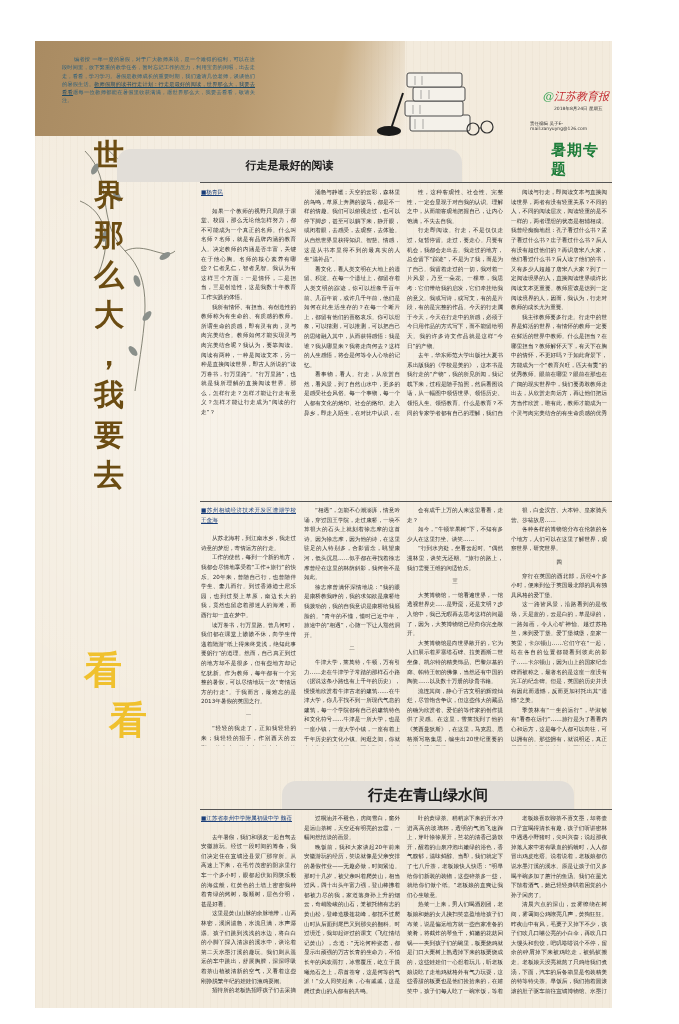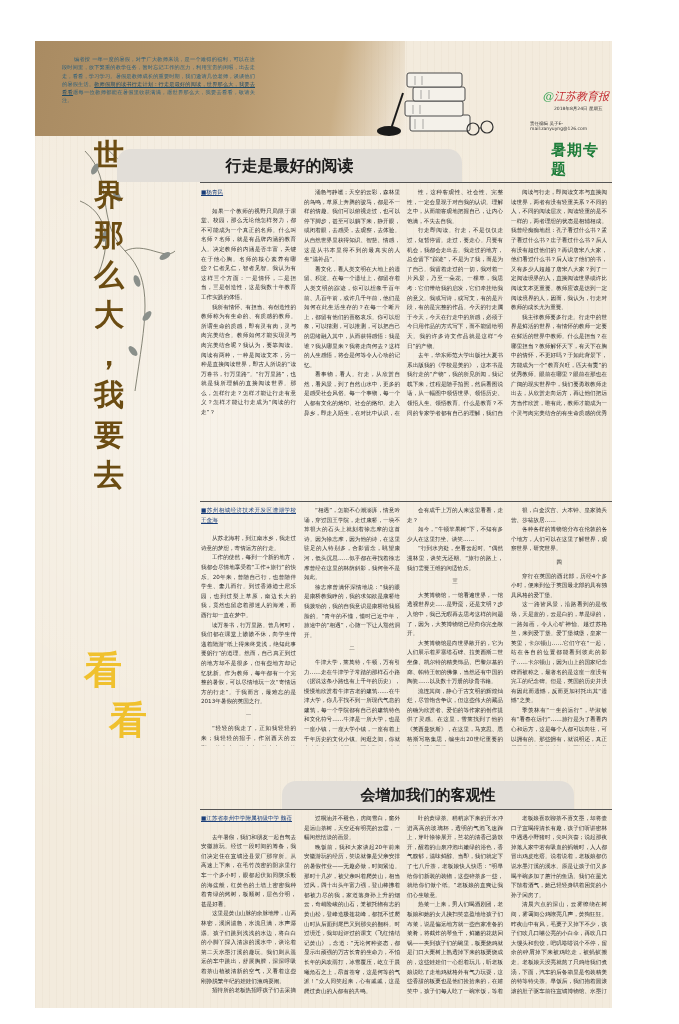--- a/index.html
+++ b/index.html
@@ -134,21 +134,21 @@
     <span>么</span>
     <span>大</span>
     <span>，</span>
     <span>我</span>
     <span>要</span>
     <span>去</span>
   </div>
   <div class="look" style="left:49px;top:604px;">看</div>
   <div class="look" style="left:74px;top:654px;">看</div>
 
-  <div class="sec-title" style="left:82px;top:108px;width:345px;height:33px;font-size:16px;line-height:33px;">行走是最好的阅读</div>
+  <div class="sec-title" style="left:82px;top:108px;width:345px;height:33px;font-size:11px;line-height:33px;">行走是最好的阅读</div>
   <div class="rule" style="left:165px;top:141px;width:412px;"></div>
 
   <div class="col" style="left:166px;top:147px;width:95px;height:230px;">
     <p class="byline">■杨青民</p>
     <p>如果一个教师的视野只局限于课堂、校园，那么无论他怎样努力，都不可能成为一个真正的名师。什么叫名师？名师，就是有品牌内涵的教育人。决定教师的内涵是否丰富，关键在于他心胸。名师的核心素养有哪些？仁者见仁，智者见智。我认为有这样三个方面：一是情怀，二是担当，三是创造性，这是我数十年教育工作实践的体悟。</p>
     <p>我所有情怀、有担当、有创造性的教师称为有生命的、有质感的教师。所谓生命的质感，即有灵有肉，灵与肉完美结合。教师如何才能实现灵与肉完美结合呢？我认为，要靠阅读。阅读有两种，一种是阅读文本，另一种是直接阅读世界，即古人所说的“读万卷书，行万里路”。“行万里路”，也就是我所理解的直接阅读世界。那么，怎样行走？怎样才能让行走有意义？怎样才能让行走成为“阅读的行走”？</p>
     <p>看山，看水，走进自然。自然世界是最美的世界。春夏秋冬，每一片树叶的变化；东南西北，每一条河流的</p>
   </div>
   <div class="col" style="left:269px;top:147px;width:96px;height:230px;">
     <p>涌急与静谧；天空的云彩，森林里的鸟鸣，草原上奔腾的骏马，都是不一样的情趣。我们可以俯视走过，也可以停下脚步，甚至可以躺下来，静开眼，或闭着眼，去感受，去观察，去体验。从自然世界里获得知识、智慧、情感，这是从书本里得不到的最真实的人生“滋补品”。</p>
@@ -193,21 +193,21 @@
   </div>
   <div class="col" style="left:476px;top:465px;width:96px;height:240px;">
     <p>很，白金汉宫、大本钟、皇家骑兵营、莎翁故居……</p>
     <p>各种各样的博物馆分布在伦敦的各个地方，人们可以在这里了解世界，观察世界，研究世界。</p>
     <p class="num">四</p>
     <p>穿行在英国的西北部，历经4个多小时，便来到位于英国最北部的具有独具风格的爱丁堡。</p>
     <p>这一路皆风景，沿路看到的是牧场，天是蓝的，云是白的，草是绿的，一路如画，令人心旷神怡。越过苏格兰，来到爱丁堡。爱丁堡城堡，皇家一英里，卡尔顿山……它们守在“一起，站在各自的位置都能看到彼此的影子……卡尔顿山，因为山上的国家纪念碑而被称之，最著名的是这座一座没有完工的纪念碑。但是，英国的历史并没有因此而遗憾，反而更加衬托出其“遗憾”之美。</p>
     <p>季羡林有“一生的远行”，毕淑敏有“看春在远行”……旅行是为了看看内心和远方，这是每个人都可以向往，可以拥有的。那些拥有，就说明还，真正属于我们自己的时间，何不让以让自我驰人的世界，世界那么大，我该去看看！</p>
   </div>
 
-  <div class="sec-title" style="left:247px;top:740px;width:292px;height:28px;font-size:15px;line-height:28px;">会增加我们的客观性</div>
+  <div class="sec-title" style="left:247px;top:740px;width:292px;height:28px;font-size:15px;line-height:28px;">行走在青山绿水间</div>
   <div class="rule" style="left:165px;top:768px;width:412px;"></div>
 
   <div class="col" style="left:166px;top:773px;width:95px;height:180px;">
     <p class="byline">■江苏省泰州中学附属初级中学 魏蓓</p>
     <p>去年暑假，我们和朋友一起自驾去安徽旅玩。经过一段时间的筹备，我们决定住在宣城泾县景厂那帘所。从高速上下来，在毛竹茂密的阴凉里行车一个多小时，眼都起伏如同陕乐般的海盆般，红黄色的土墙上密密我种着青绿的烤树，板顺树，层色分明，甚是好看。</p>
     <p>这里是黄山山脉的余脉地带，山高林密，溪涧湍急，水流且满，水声潺潺。孩子们跳到浅浅的水边，将白白的小脚丫探入清凉的溪水中，谈论着第二天水墨汀溪的趣玩。我们则从遥远的车中跳出，舒展胸膛，深深呼吸着茶山植被清新的空气，又看着这些刚挣脱繁年纪的娃娃们渔鸡耍闹。</p>
     <p>招待所的老板热招呼孩子们去采摘树下被落的毛栗子，我们这才能够体验在挂娃们各柯后的房间放下行李。房间是紧凑干净的木结构，刷</p>
   </div>
   <div class="col" style="left:269px;top:773px;width:96px;height:180px;">
     <p>过桐油并不褪色，房间雪白，窗外是远山茶树，天空还有明亮的云霞，一幅闲然恬淡的画景。</p>

